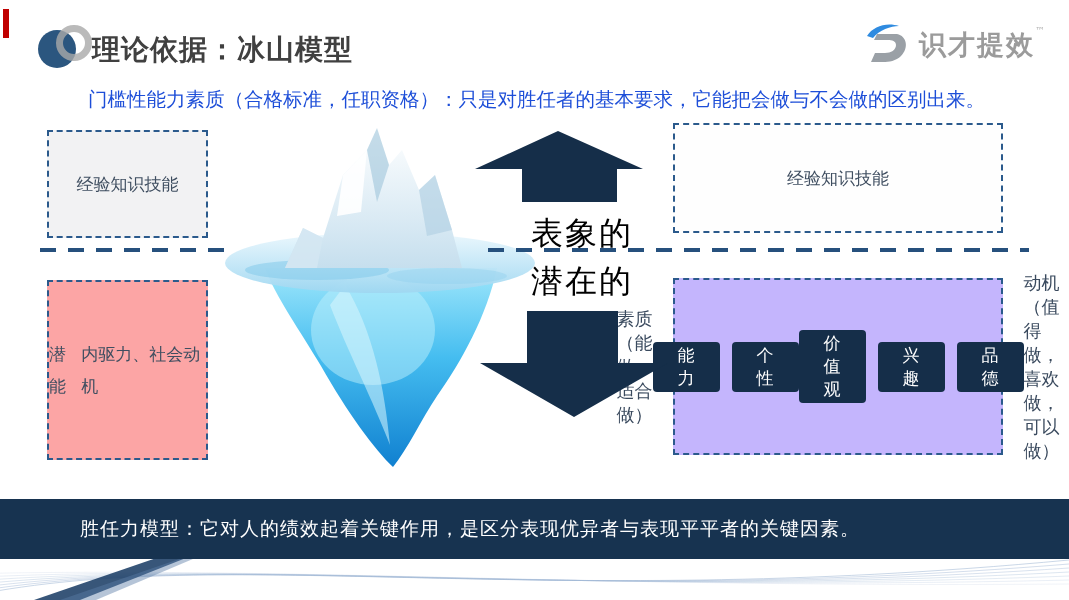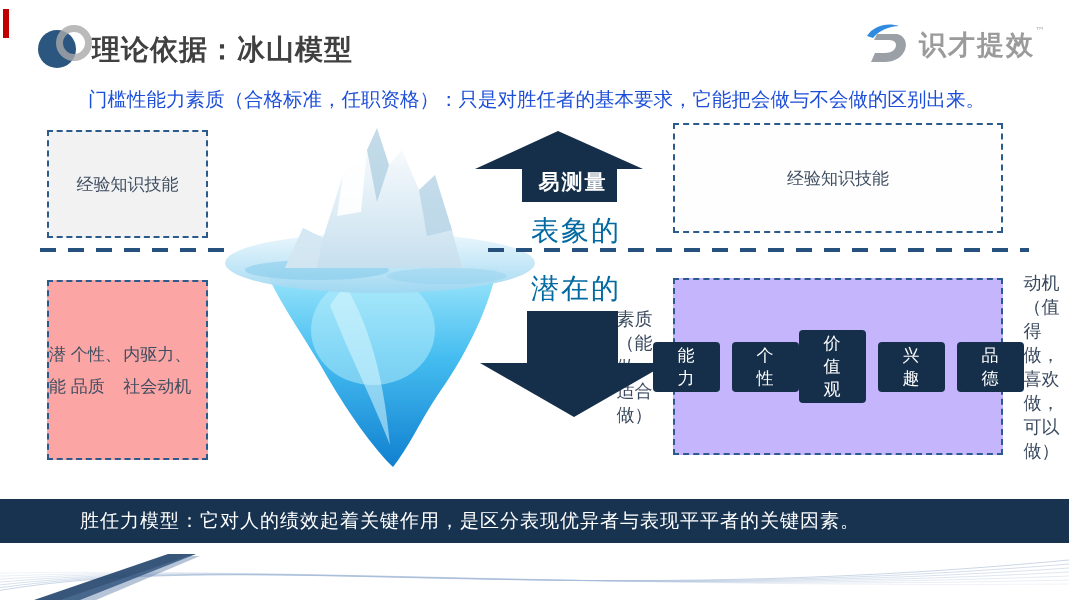--- a/index.html
+++ b/index.html
@@ -31,27 +31,27 @@
   
   .waterline{position:absolute;top:248px;height:4px;
              background:repeating-linear-gradient(90deg,#26507d 0 16px,transparent 16px 28px);}
   .wl-left{left:40px;width:196px;z-index:1;}
   .wl-right{left:488px;width:541px;z-index:3;}
   
   .arrow-svg{position:absolute;z-index:4;}
   .measure-label{position:absolute;z-index:5;color:#ffffff;font-weight:bold;font-size:21px;letter-spacing:2px;}
   .easy-pos{left:527px;top:168px;width:92px;text-align:center;}
   .hard-pos{left:527px;top:322px;width:92px;text-align:center;}
-  .zone-label{position:absolute;z-index:5;font-size:28px;color:#0369a1;letter-spacing:2px;}
+  .zone-label{position:absolute;z-index:5;font-size:32px;color:#000000;letter-spacing:2px;}
   .surface-pos{left:531px;top:212px;}
-  .latent-pos{left:531px;top:270px;}
+  .latent-pos{left:531px;top:260px;}
   
   .iceberg{position:absolute;left:225px;top:120px;z-index:2;}
   
-  .footer-bar{position:absolute;left:0;top:499px;width:1069px;height:44px;background:#173350;
+  .footer-bar{position:absolute;left:0;top:499px;width:1069px;height:60px;background:#173350;
               display:flex;align-items:center;z-index:6;}
   .footer-text{color:#ffffff;font-size:19px;margin-left:80px;letter-spacing:1px;}
   .bottom-deco{position:absolute;left:0;top:554px;width:1069px;height:46px;z-index:5;}
 </style>
 </head>
 <body>
 
 <div class="slide">
 
   <div class="accent-bar"></div>
@@ -73,21 +73,20 @@
 
   <div class="subtitle">门槛性能力素质（合格标准，任职资格）：只是对胜任者的基本要求，它能把会做与不会做的区别出来。</div>
 
   <div class="dash-box box-lt">
     <div class="bi">经验</div>
     <div class="bi">知识</div>
     <div class="bi">技能</div>
   </div>
   <div class="dash-box box-lb">
     <div class="bi">潜能</div>
-    <div class="bi">个性、品质</div>
     <div class="bi">内驱力、社会动机</div>
   </div>
 
   <div class="waterline wl-left"></div>
   <div class="waterline wl-right"></div>
 
   <svg class="iceberg" width="310" height="360" viewBox="0 0 310 360">
     <defs>
       <linearGradient id="under" x1="0" y1="0" x2="0" y2="1">
         <stop offset="0" stop-color="#9fe7fb"></stop>
@@ -115,21 +114,20 @@
     <path d="M60,148 L78,108 L98,118 L118,55 L142,30 L152,8 L164,45 L177,30 L194,70 L210,55 L227,110 L237,148 Z" fill="url(#berg)"></path>
     <path d="M142,30 L152,8 L164,45 L152,82 Z" fill="#9ec4da" opacity="0.6"></path>
     <path d="M118,55 L142,30 L136,92 L112,96 Z" fill="#ffffff" opacity="0.9"></path>
     <path d="M194,70 L210,55 L227,110 L202,116 Z" fill="#b3d2e4" opacity="0.7"></path>
     <path d="M60,148 L78,108 L98,118 L92,148 Z" fill="#d4e7f2" opacity="0.8"></path>
   </svg>
 
   <svg class="arrow-svg" style="left:470px;top:128px;" width="200" height="78" viewBox="0 0 200 78">
     <path d="M5,41 L88,3 L173,41 L147,41 L147,74 L52,74 L52,41 Z" fill="#152e49"></path>
   </svg>
-  <div class="measure-label easy-pos">易测量</div>
   <div class="zone-label surface-pos">表象的</div>
   <div class="zone-label latent-pos">潜在的</div>
 
   <svg class="arrow-svg" style="left:478px;top:311px;" width="194" height="108" viewBox="0 0 194 108">
     <path d="M49,0 L140,0 L140,52 L190,52 L96,106 L2,52 L49,52 Z" fill="#152e49"></path>
   </svg>
 
   <div class="dash-box box-rt">
     <div class="bi">经验</div>
     <div class="bi">知识</div>

